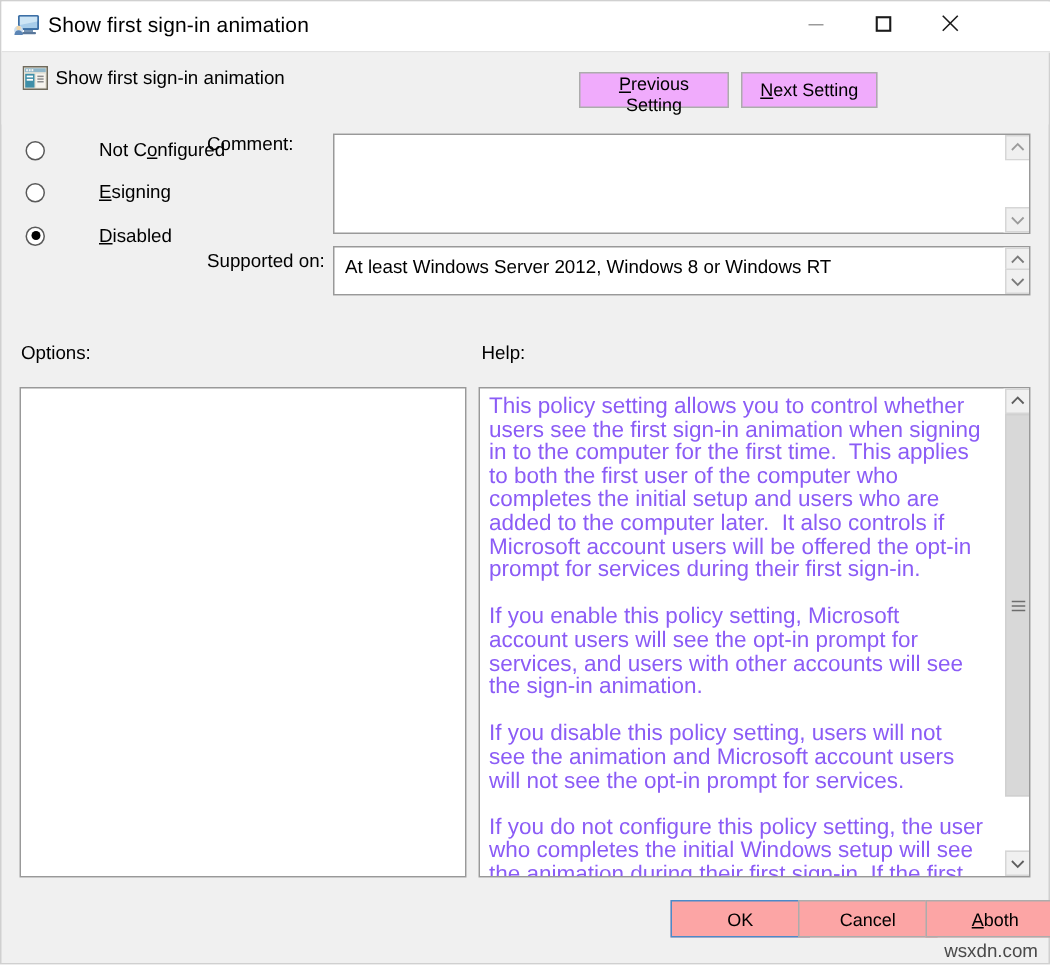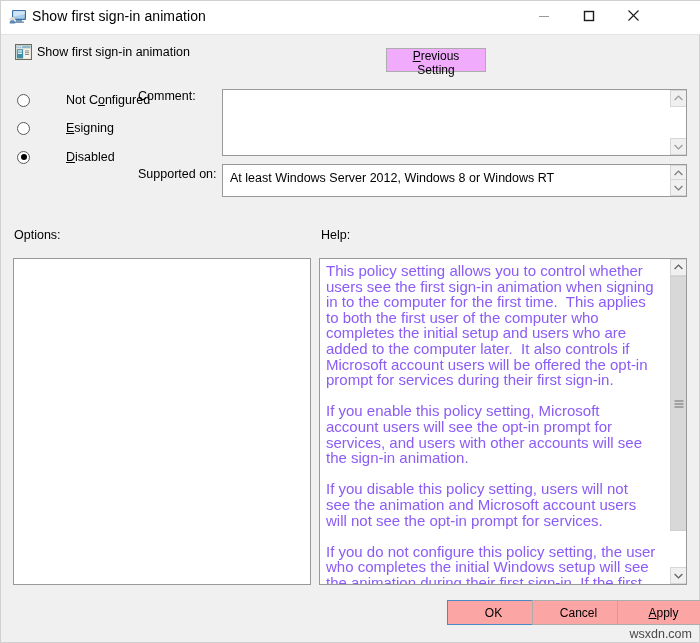--- a/index.html
+++ b/index.html
@@ -331,20 +331,21 @@
         <rect x="9" y="5.2" width="6" height="9.2" fill="#f6f4ee"></rect>
         <rect x="9.9" y="6.4" width="4.2" height="1" fill="#8d8d8d"></rect>
         <rect x="9.9" y="8.2" width="4.2" height="1" fill="#8d8d8d"></rect>
         <rect x="9.9" y="10" width="4.2" height="1" fill="#8d8d8d"></rect>
       </svg>
     </span>
     <span id="policy-title">Show first sign-in animation</span>
 
     <button class="nav-btn" id="btn-prev-setting"><span></span><span class="mn">P</span><span>revious Setting</span></button>
 
+    <button class="nav-btn" id="btn-next-setting"><span></span><span class="mn">N</span><span>ext Setting</span></button>
   </div>
 
   <div class="radio-row" id="radio-not-configured">
     <span class="radio-mark"></span>
     <span class="radio-label"><span>Not C</span><span class="mn">o</span><span>nfigured</span></span>
   </div>
 
   <div class="radio-row" id="radio-enabled">
     <span class="radio-mark"></span>
     <span class="radio-label"><span></span><span class="mn">E</span><span>signing</span></span>
@@ -425,16 +426,16 @@
             <path d="M3.6 6 L7.5 10 L11.4 6" fill="none" stroke="#5e5e5e" stroke-width="1.2"></path>
           </svg>
       </div>
     </div>
   </div>
 
   <button class="dlg-btn" id="btn-ok"><span>OK</span><span class="mn"></span><span></span></button>
 
   <button class="dlg-btn" id="btn-cancel"><span>Cancel</span><span class="mn"></span><span></span></button>
 
-  <button class="dlg-btn" id="btn-apply"><span></span><span class="mn">A</span><span>pply</span></button>
+  <button class="dlg-btn" id="btn-apply"><span></span><span class="mn">A</span><span>both</span></button>
 
   <span id="watermark">wsxdn.com</span>
 </div>
 
 </body></html>

